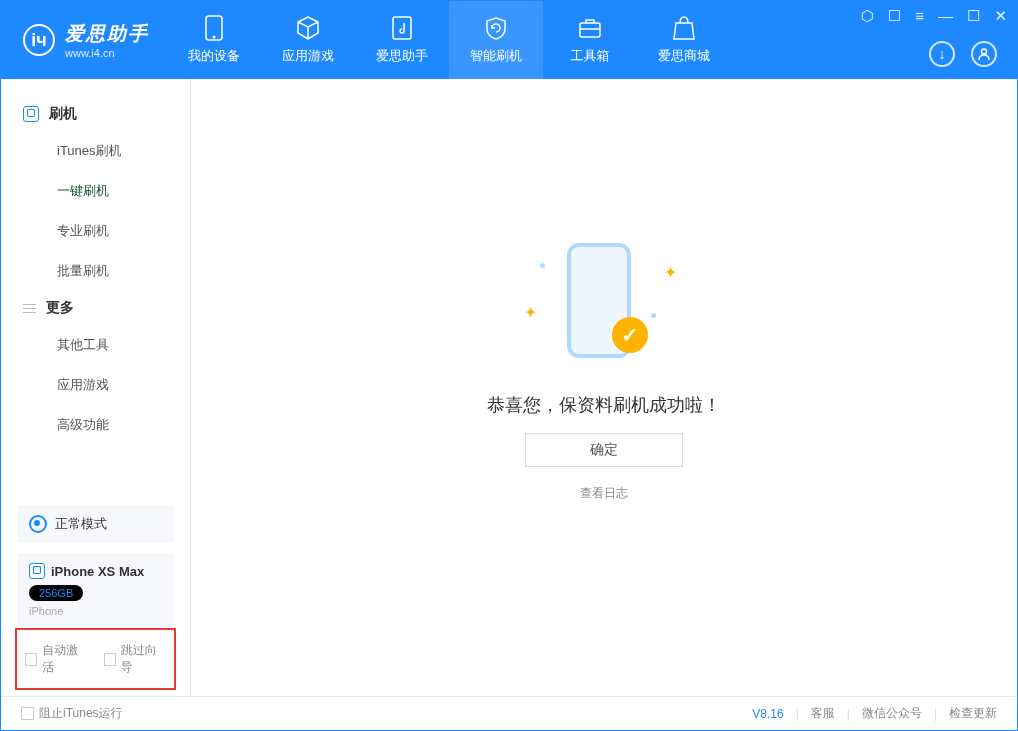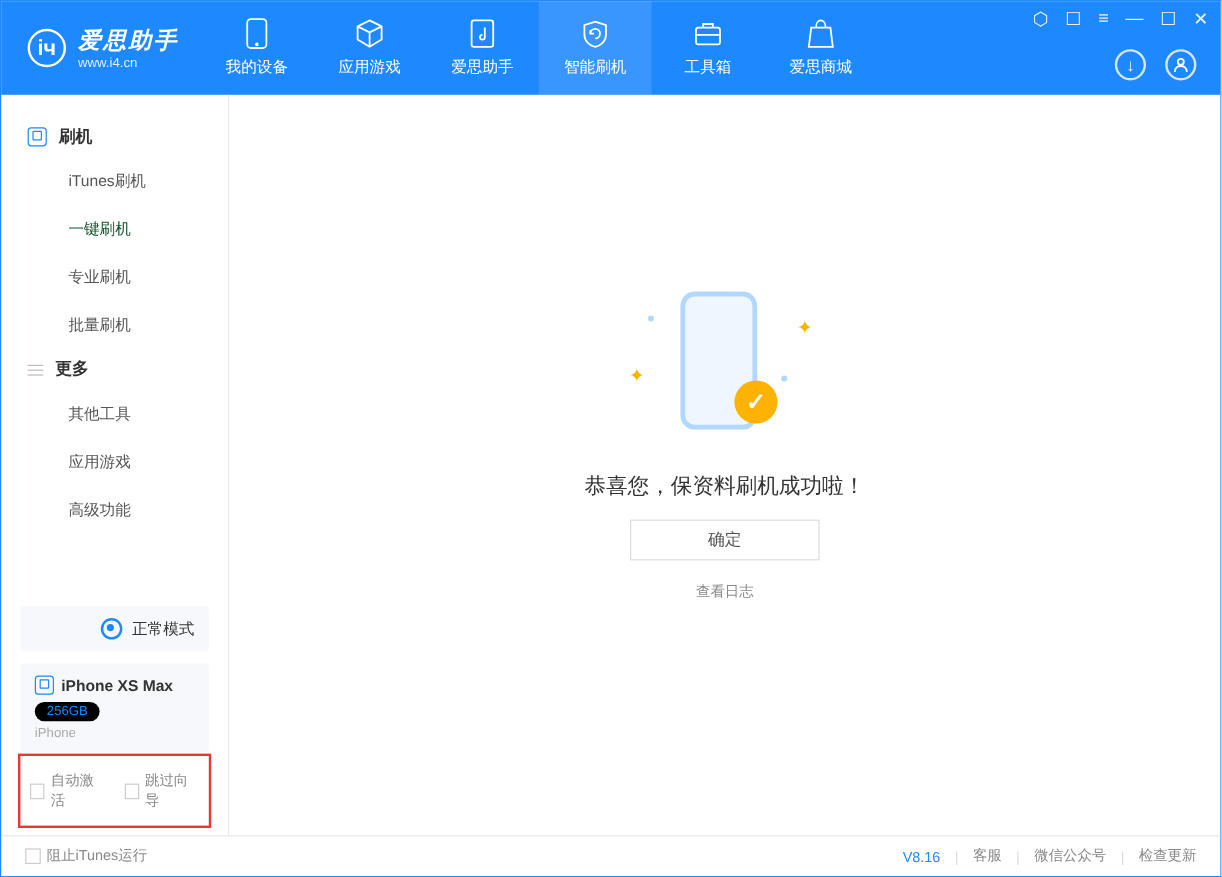--- a/index.html
+++ b/index.html
@@ -21,21 +21,21 @@
   .header-circ { width: 26px; height: 26px; border: 2px solid rgba(255,255,255,0.8); border-radius: 50%; display: flex; align-items: center; justify-content: center; cursor: pointer; color: #fff; font-size: 14px; }
 
   .body { flex: 1; display: flex; min-height: 0; }
   .sidebar { width: 190px; border-right: 1px solid #e8e8e8; padding-top: 18px; position: relative; }
   .side-group-title { display: flex; align-items: center; gap: 10px; padding: 8px 22px; color: #333; font-size: 14px; font-weight: bold; }
   .side-group-title.more .bars { width: 13px; display: flex; flex-direction: column; gap: 3px; }
   .side-group-title.more .bars span { height: 1px; background: #bbb; display: block; }
   .side-item { padding: 11px 22px 11px 56px; font-size: 13px; color: #555; cursor: pointer; }
   .side-item.active { color: #14532d; }
 
-  .mode-card, .device-card { margin: 10px 16px; background: #f6f8fb; border-radius: 3px; padding: 10px 12px; font-size: 13px; color: #333; justify-content: flex-end; }
+  .mode-card, .device-card { margin: 10px 16px; background: #f6f8fb; border-radius: 3px; padding: 10px 12px; font-size: 13px; color: #333; }
   .mode-card { display: flex; align-items: center; gap: 8px; margin-top: 60px; }
   .mode-ic { width: 18px; height: 18px; border: 2px solid #1e88ff; border-radius: 50%; position: relative; }
   .mode-ic::after { content: ""; position: absolute; width: 6px; height: 6px; border-radius: 50%; background: #1e88ff; top: 3px; left: 3px; }
   .device-card { }
   .device-name { font-weight: bold; font-size: 13px; display: flex; align-items: center; gap: 6px; }
   .dev-ic { width: 16px; height: 16px; border: 1.5px solid #1e88ff; border-radius: 3px; display: inline-block; position: relative; }
   .dev-ic::after { content: ""; position: absolute; left: 3px; right: 3px; top: 2px; bottom: 4px; border: 1px solid #1e88ff; border-radius: 1px; }
   .badge { display: inline-block; background: #000000; color: #1e88ff; font-size: 11px; padding: 2px 10px; border-radius: 10px; margin-top: 6px; }
   .device-sub { font-size: 11px; color: #aaa; margin-top: 4px; }
 

